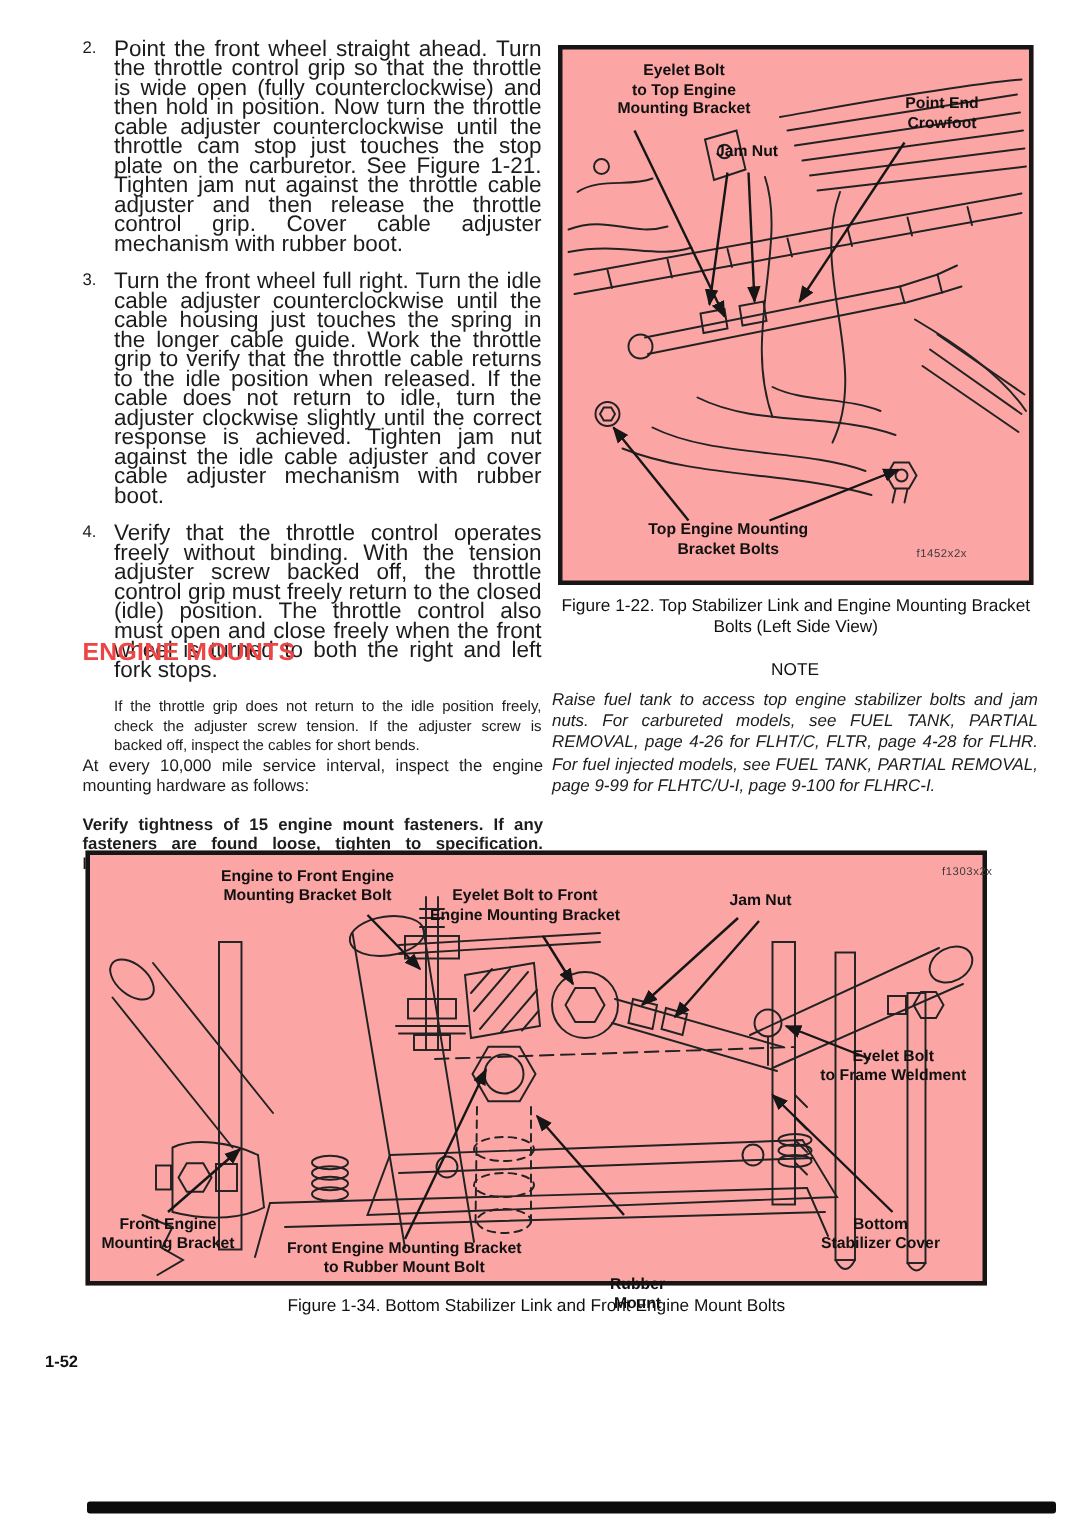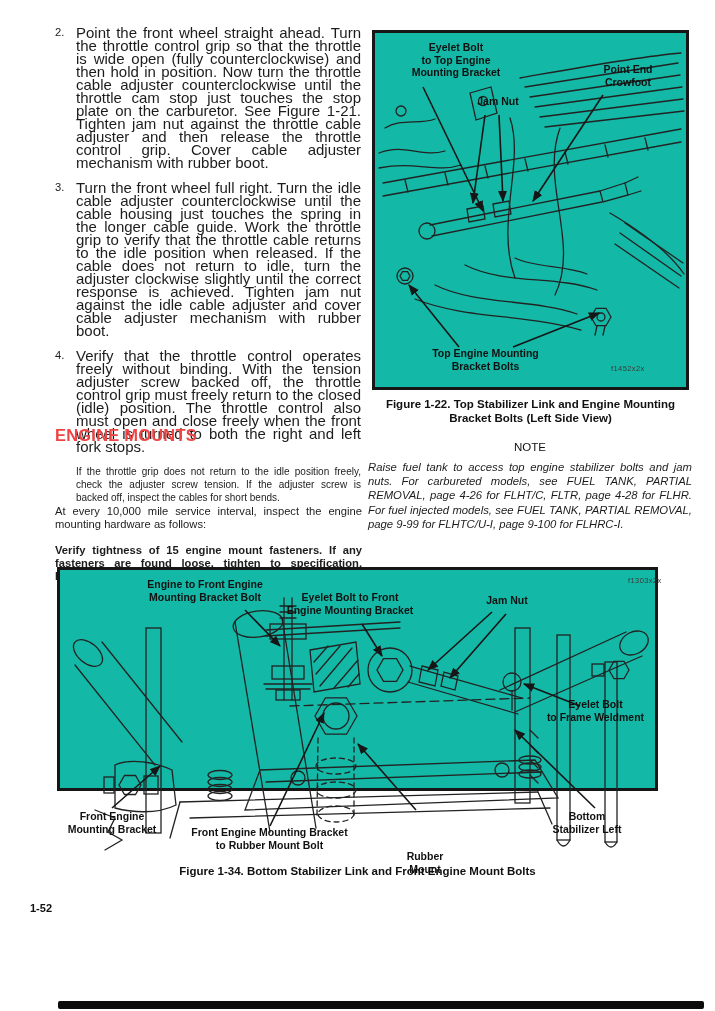--- a/index.html
+++ b/index.html
@@ -12,28 +12,28 @@
   .list{position:absolute;left:55px;top:26px;width:306px;}
   .li{display:flex;margin-bottom:12px;}
   .li .num{width:21px;flex:0 0 21px;font-size:11.2px;line-height:13px;}
   .li .txt{flex:1;font-size:15px;line-height:13px;text-align:justify;}
   .cont-para{margin-left:21px;font-size:10px;line-height:13px;text-align:justify;margin-top:9px;}
   .h1{position:absolute;left:55px;top:426px;font-size:16.5px;font-weight:bold;letter-spacing:.2px;color:#ef4444;}
   .para{position:absolute;left:55px;width:307px;font-size:11.2px;line-height:13px;text-align:justify;margin-top:44px;}
   #para1{top:461px;}
   #para2{top:500px;font-weight:bold;}
   
-  .figbox{position:absolute;border:3px solid #161616;background:#14b8a6;box-sizing:border-box;}
+  .figbox{position:absolute;border:3px solid #161616;background:#fca5a5;box-sizing:border-box;}
   #fig22{left:372px;top:30px;width:317px;height:360px;}
-  #fig23{left:57px;top:567px;width:601px;height:224px;}
+  #fig23{left:57px;top:567px;width:601px;height:290px;}
   .figbox svg{position:absolute;left:0;top:0;}
   .flabel{position:absolute;font-size:10.5px;font-weight:bold;line-height:12.5px;
           text-align:center;white-space:pre-line;color:#111;}
   .fcode{position:absolute;font-size:7.5px;color:#3a3a3a;letter-spacing:.4px;}
-  .caption{font-weight:bold;font-size:11.5px;line-height:14px;text-align:center;color:#111;}
+  .caption{font-weight:normal;font-size:11.5px;line-height:14px;text-align:center;color:#111;}
   #cap22{position:absolute;left:372px;top:397px;width:317px;}
   #cap23{position:absolute;left:57px;top:864px;width:601px;}
   
   #note-head{position:absolute;left:368px;top:441px;width:324px;text-align:center;
              font-size:11.5px;color:#111;}
   #note-text{position:absolute;left:368px;top:460px;width:324px;font-style:italic;
              font-size:11.3px;line-height:14.2px;text-align:justify;}
   
   #page-num{position:absolute;left:30px;top:902px;font-size:11px;font-weight:bold;color:#111;}
   #bottom-bar{position:absolute;left:58px;top:1001px;width:646px;height:8px;background:#0c0c0c;border-radius:2px;}
@@ -261,21 +261,21 @@
     <div class="flabel" style="left:412px;top:24px;width:70px;">Jam Nut</div>
     <div class="flabel" style="left:478px;top:128px;width:115px;">Eyelet Bolt
 to Frame Weldment</div>
     <div class="flabel" style="left:2px;top:240px;width:100px;">Front Engine
 Mounting Bracket</div>
     <div class="flabel" style="left:122px;top:256px;width:175px;">Front Engine Mounting Bracket
 to Rubber Mount Bolt</div>
     <div class="flabel" style="left:330px;top:240px;width:70px;margin-top:40px;">Rubber
 Mount</div>
     <div class="flabel" style="left:462px;top:240px;width:130px;">Bottom
-Stabilizer Left</div>
+Stabilizer Cover</div>
     <div class="fcode" style="left:568px;top:6px;">f1303x2x</div>
   </div>
   <div class="caption" id="cap23">Figure 1-34. Bottom Stabilizer Link and Front Engine Mount Bolts</div>
 
   <div id="page-num">1-52</div>
   <div id="bottom-bar"></div>
 
 </div>
 
 </body></html>

